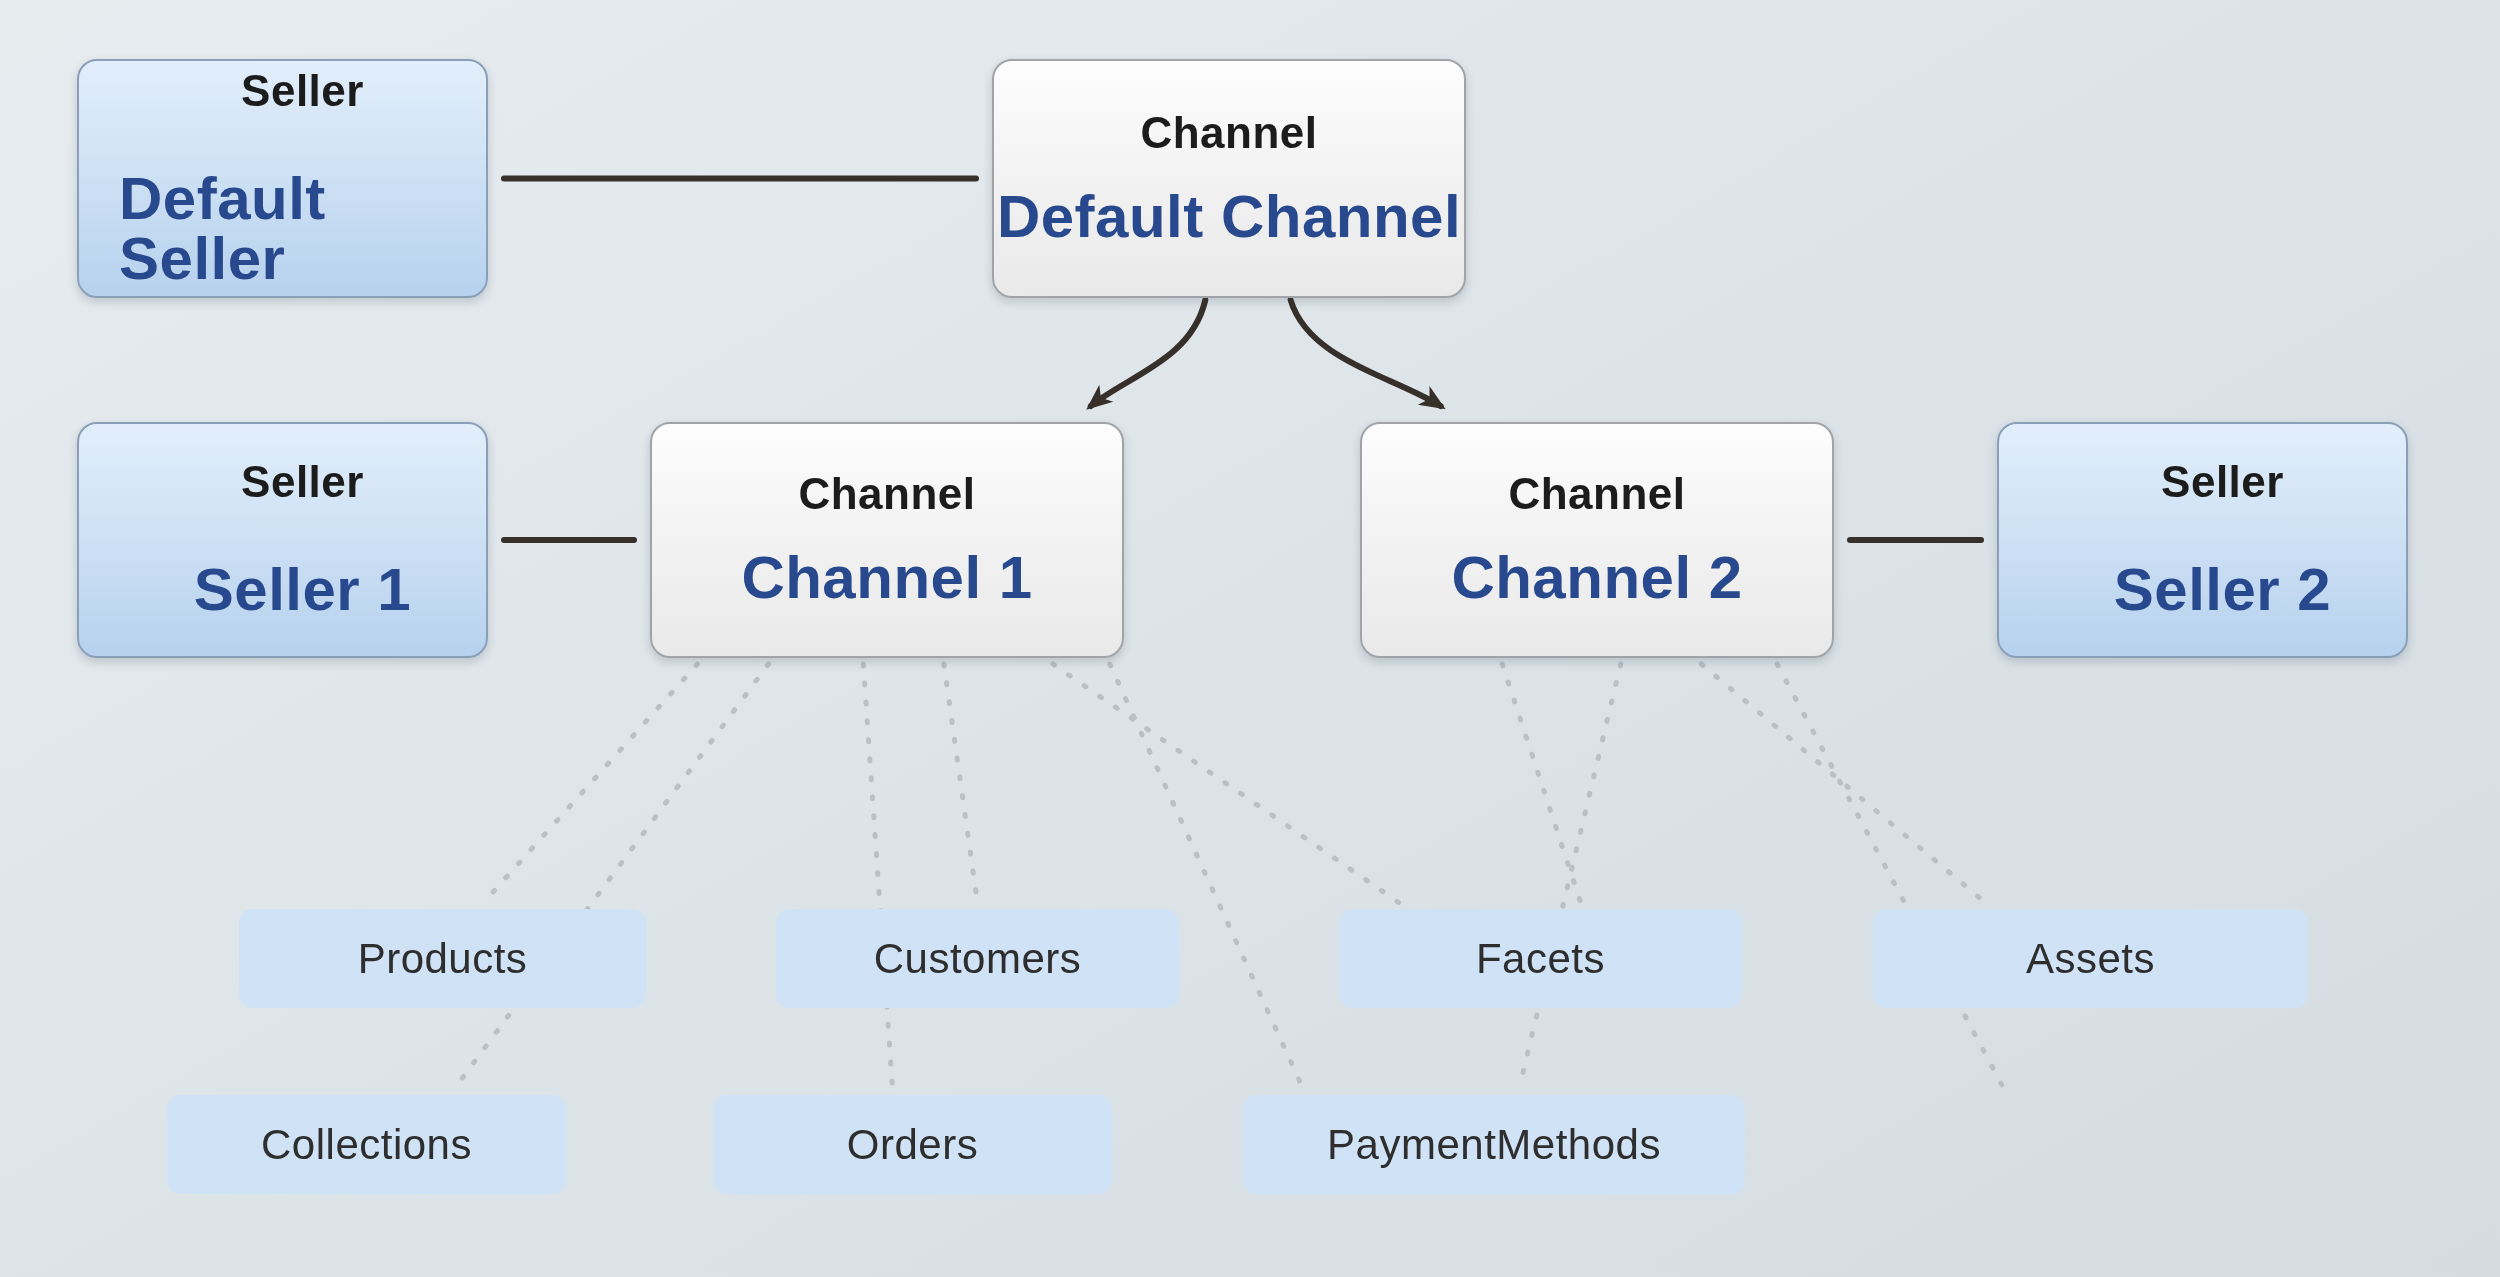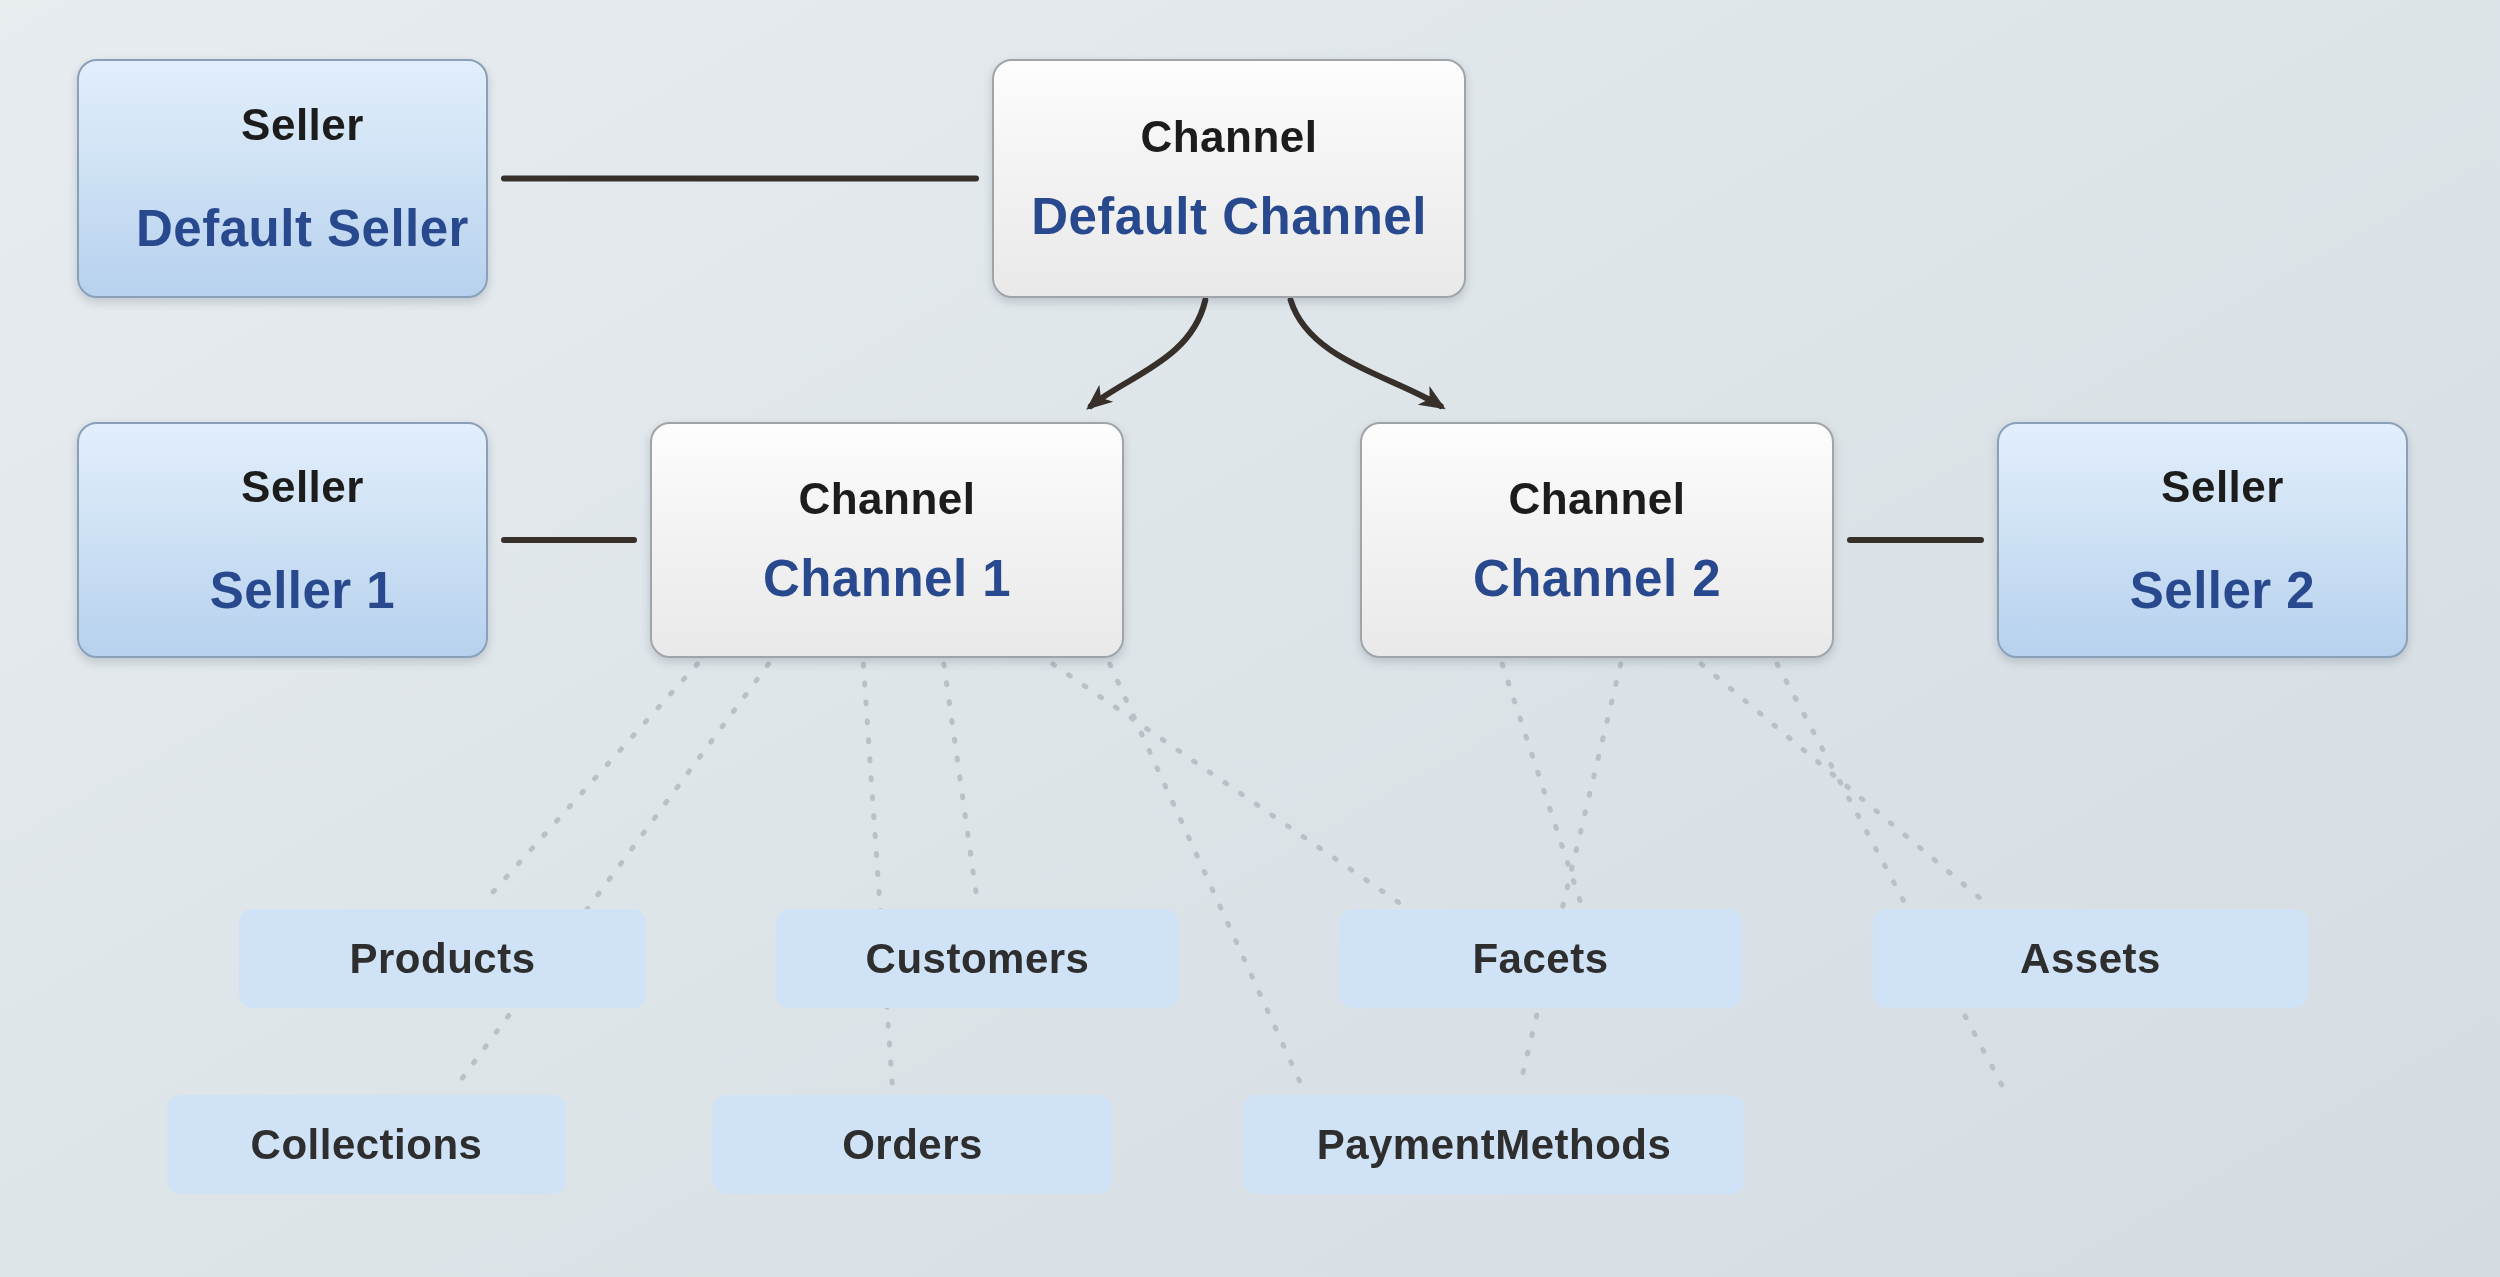--- a/index.html
+++ b/index.html
@@ -34,33 +34,33 @@
     border:2px solid var(--channel-box-border,#a0a4a8);
     box-shadow:0 4px 10px rgba(40,60,80,0.20);
     gap:32px;
   }
   .node-title{
     font-size:44px;font-weight:700;line-height:1;
     color:var(--title-text,#1c1c1c);
     letter-spacing:0.5px;
   }
   .node-sub{
-    font-size:51px;font-weight:700;line-height:1;
+    font-size:60px;font-weight:700;line-height:1;
     color:var(--subtitle-text,#29498e);
     letter-spacing:0.5px;
   }
   .entity{
     position:absolute;
     display:flex;align-items:center;justify-content:center;
     background:var(--entity-box-bg,#cfe2f6);
     border-radius:14px;
     box-sizing:border-box;
   }
   .entity-label{
-    font-size:42px;font-weight:700;line-height:1;
+    font-size:42px;font-weight:400;line-height:1;
     color:var(--entity-text,#2e2e2e);
     letter-spacing:0.5px;
   }
 </style>
 </head>
 <body>
 
 <div id="stage">
 
   <svg id="edges-svg" viewBox="0 0 2500 1277">

